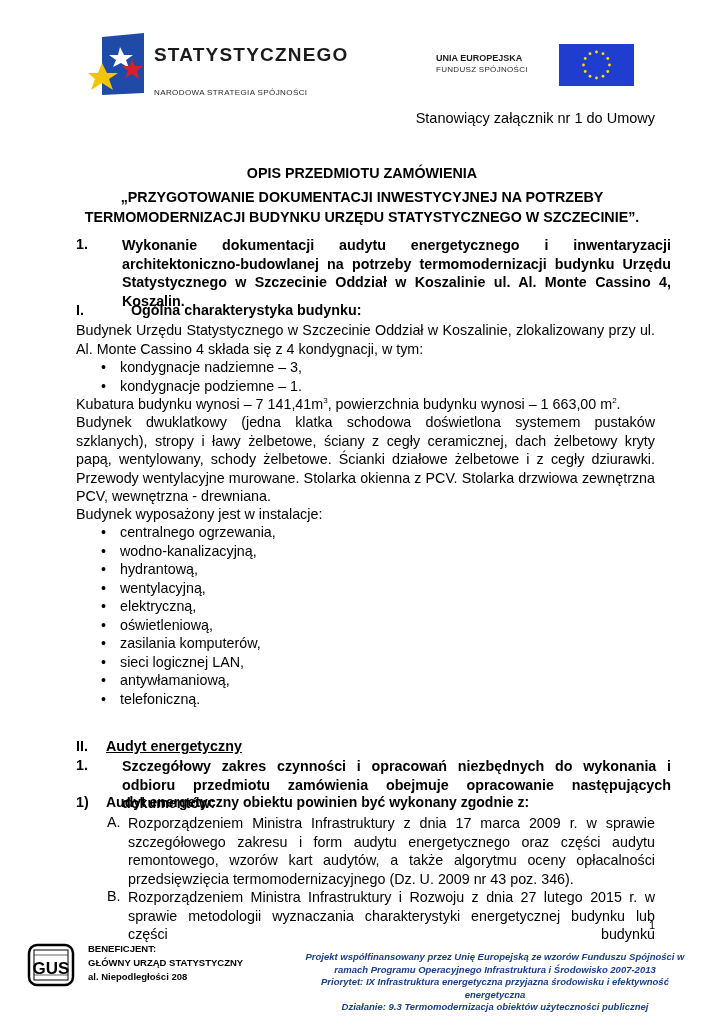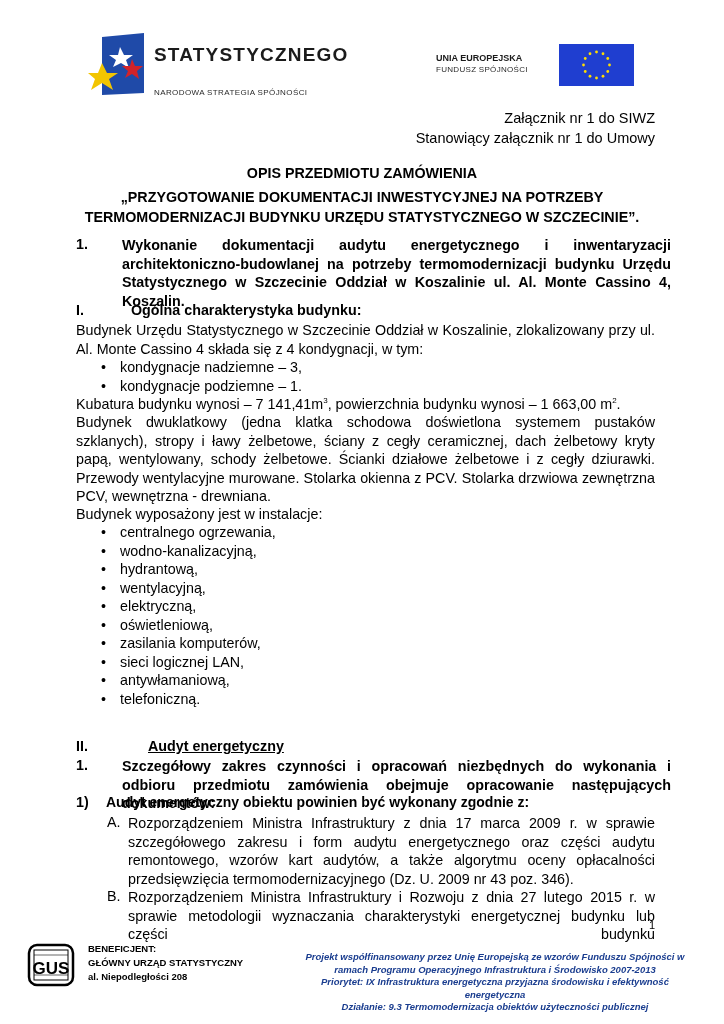--- a/index.html
+++ b/index.html
@@ -35,21 +35,21 @@
 
     .letter-block { left: 128px; width: 527px; font-size: 14.3px; line-height: 18.5px; text-align: justify; }
     .letter { position: absolute; left: 107px; font-size: 14.3px; }
 
     .pagenum { right: 69px; top: 919px; font-size: 11px; }
 
     .footer-left { left: 88px; top: 942px; font-size: 9.5px; font-weight: bold; line-height: 14px; }
     .gus-logo { left: 27px; top: 943px; width: 48px; height: 44px; }
     .footer-right { left: 292px; top: 951px; width: 406px; text-align: center; font-size: 9.5px; font-weight: bold; font-style: italic; color: #1a3d8f; line-height: 12.5px; }
 
-    .underline { text-decoration: underline; margin-left: 42px; }
+    .underline { text-decoration: underline; }
     sup { font-size: 8px; line-height: 0; }
   </style>
 </head>
 <body>
 
 <div class="abs logo-is">
   <svg class="flag" viewBox="0 0 58 62">
     <polygon points="14,4 56,0 56,60 14,62" fill="#1f4aa8"></polygon>
     <polygon points="32,14 36,22 45,22 38,27 41,35 33,30 25,34 28,27 21,22 30,22" fill="#ffffff"></polygon>
     <polygon points="44,26 47,33 55,33 49,38 51,46 44,41 37,45 40,38 34,33 42,33" fill="#d2232a"></polygon>
@@ -75,21 +75,20 @@
         <circle cx="31.00" cy="32.26" r="1.4" fill="#ffdd00"></circle>
         <circle cx="26.24" cy="27.50" r="1.4" fill="#ffdd00"></circle>
         <circle cx="24.50" cy="21.00" r="1.4" fill="#ffdd00"></circle>
         <circle cx="26.24" cy="14.50" r="1.4" fill="#ffdd00"></circle>
         <circle cx="31.00" cy="9.74" r="1.4" fill="#ffdd00"></circle>
       </g>
   </svg>
 </div>
 
 <div class="abs attach">
-  <div>Załącznik nr 1 do SIWZ</div>
   <div>Stanowiący załącznik nr 1 do Umowy</div>
 </div>
 
 <div class="abs center" style="top:164px;">OPIS PRZEDMIOTU ZAMÓWIENIA</div>
 <div class="abs center" style="top:188px;">
   <div>„PRZYGOTOWANIE DOKUMENTACJI INWESTYCYJNEJ NA POTRZEBY</div>
   <div>TERMOMODERNIZACJI BUDYNKU URZĘDU STATYSTYCZNEGO W SZCZECINIE”.</div>
 </div>
 
 <div class="num" style="top:236px;">1.</div>

